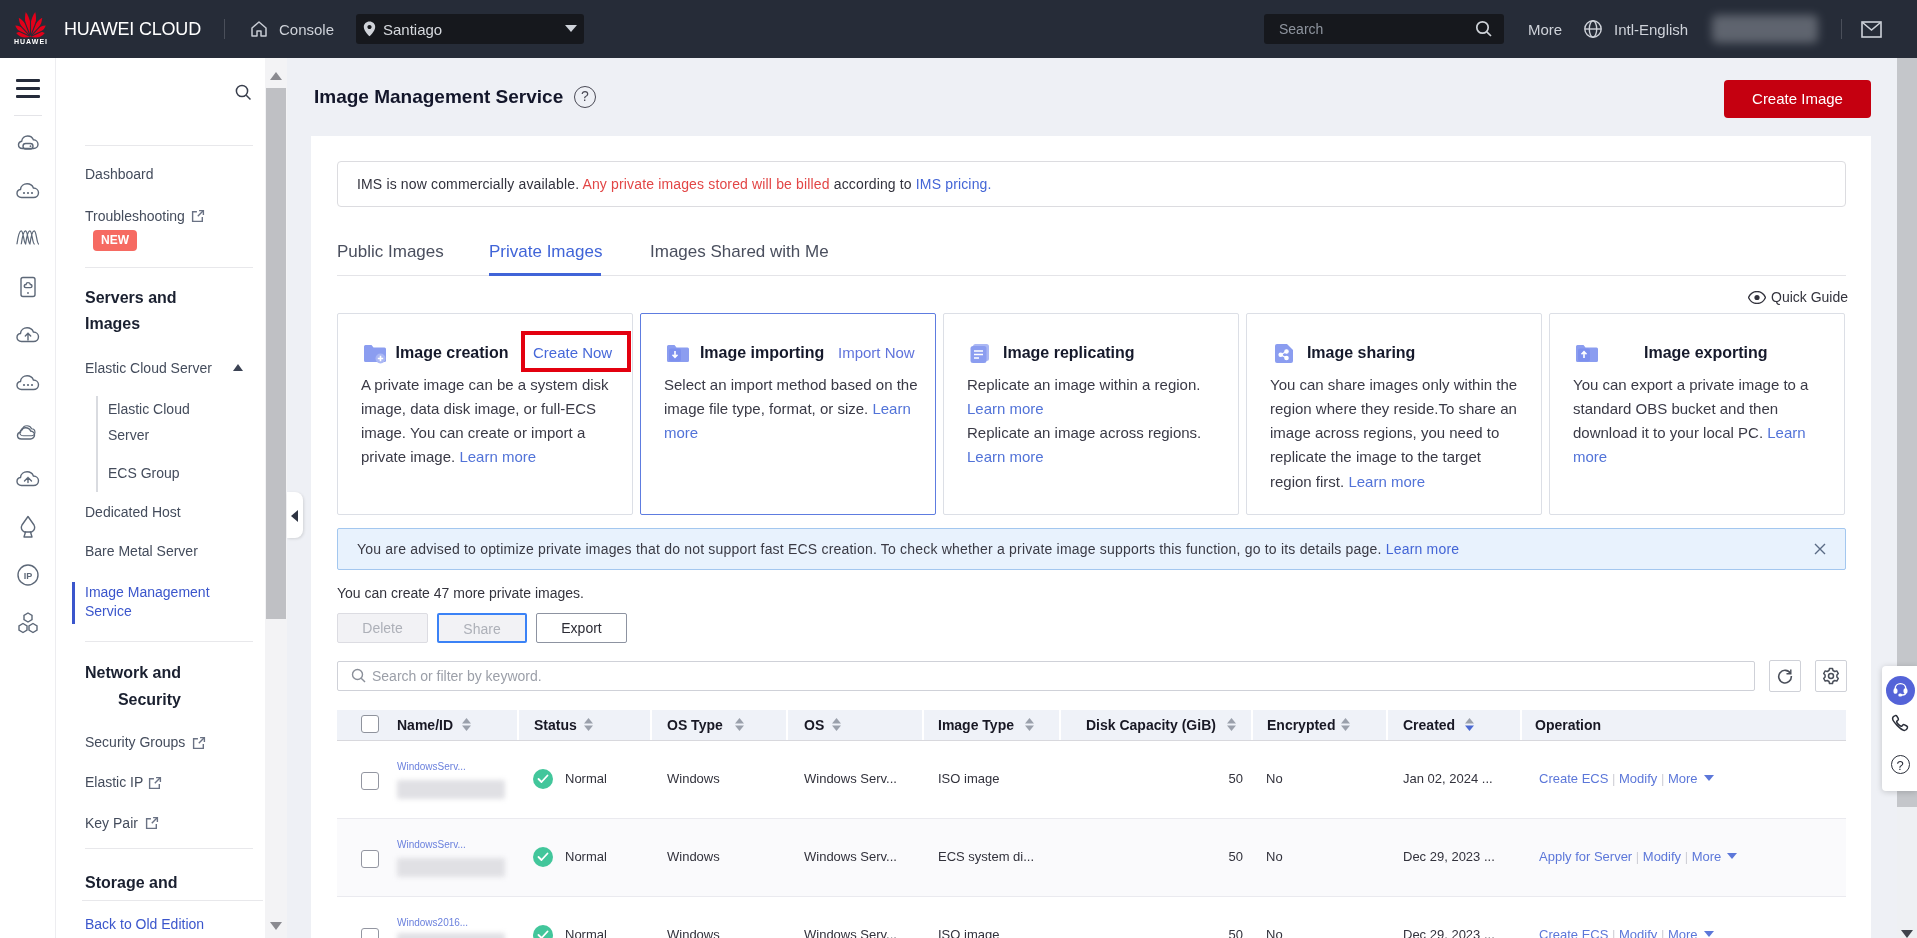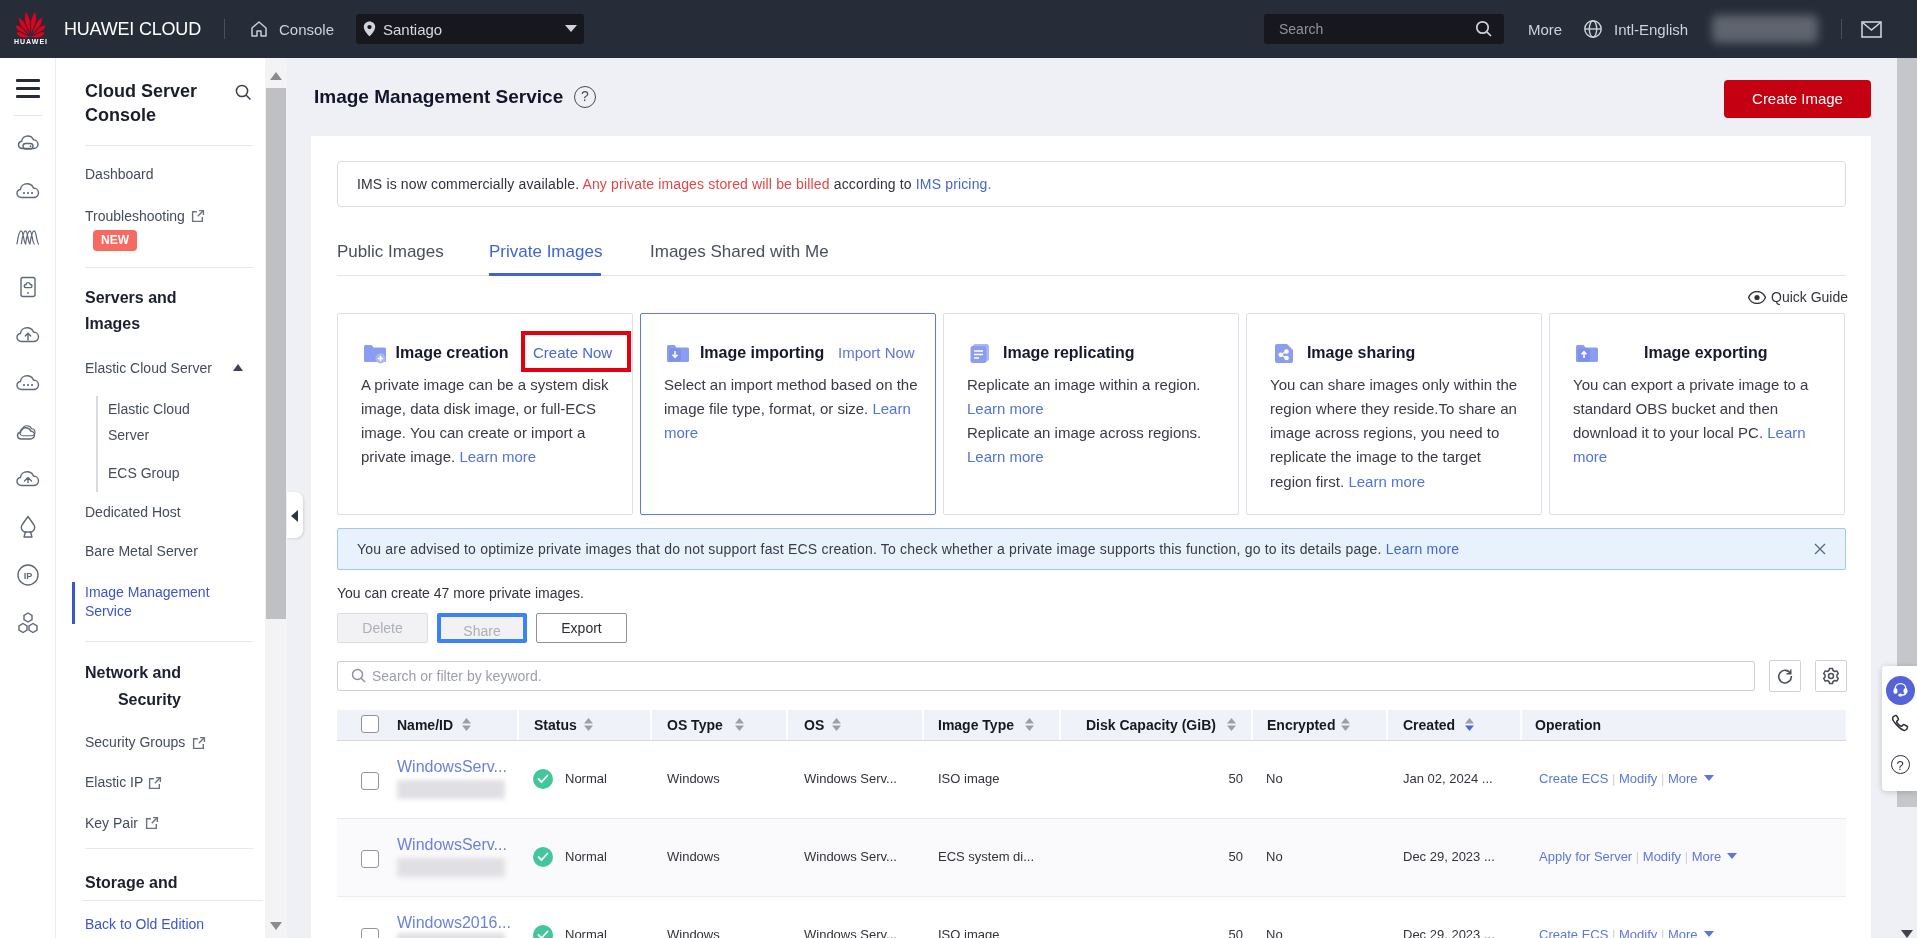--- a/index.html
+++ b/index.html
@@ -35,21 +35,21 @@
   .blk2 { color:#4365d6; }
 
   
   .th { position:absolute; top:574px; height:30px; background:#eff2f8; }
   .thx { position:absolute; font-size:14px; font-weight:bold; color:#181824; line-height:14px; top:582px; white-space:nowrap;text-align:center; }
   .cell { position:absolute; font-size:13px; color:#32323c; line-height:16px; white-space:nowrap; }
   .lnk { color:#5c77d9; }
   .sep { color:#cfcfd6; }
   .mcaret { display:inline-block; width:0; height:0; border-left:5px solid transparent; border-right:5px solid transparent; border-top:6px solid #5c77d9; margin-left:6px; vertical-align:2px; }
   .sort { position:absolute; width:9px; height:13px; }
-  .namelnk { position:absolute; font-size:16px; color:#6b81dd; line-height:15px; }
+  .namelnk { position:absolute; font-size:10px; color:#6b81dd; line-height:15px; }
   .idblur { position:absolute; width:108px; height:19px; border-radius:2px; background:#e0e0e4; filter:blur(2.5px); }
   .gc { position:absolute; width:20px; height:20px; border-radius:50%; background:#42c69b; }
   .gc svg { position:absolute; left:4px; top:5px; }
 
   
   #pagesb { position:absolute; left:1897px; top:58px; width:20px; height:880px; background:#eef0f3; z-index:40; }
   #pagesbthumb { position:absolute; left:0; top:0; width:20px; height:749px; background:#c4c6ca; }
 
   
   #float { position:absolute; left:1882px; top:666px; width:35px; height:125px; background:#fff; border-radius:4px 0 0 4px; box-shadow:0 1px 6px rgba(0,0,0,0.18); z-index:50; }
@@ -173,21 +173,20 @@
       <text x="13" y="16.7" text-anchor="middle" font-size="9" font-family="Liberation Sans" fill="#5d6878" stroke="none" font-weight="bold">IP</text>
     </svg>
     <svg class="railicon" style="top:552px;" viewBox="0 0 26 26" fill="none" stroke="#5d6878" stroke-width="1.4">
       <path d="M13 3 L17 5.3 V9.7 L13 12 L9 9.7 V5.3 Z"></path>
       <path d="M8 13.5 L12 15.8 V20.2 L8 22.5 L4 20.2 V15.8 Z"></path>
       <path d="M18 13.5 L22 15.8 V20.2 L18 22.5 L14 20.2 V15.8 Z"></path>
     </svg>
   </div>
 
   <div id="menu">
-    <div class="abs" style="left:29px;top:21px;width:150px;font-size:18px;font-weight:bold;color:#191e2b;line-height:24px;">Cloud Server Console</div>
     <svg class="abs" style="left:179px;top:26px;" width="17" height="17" viewBox="0 0 17 17" fill="none" stroke="#383e4c" stroke-width="1.5">
       <circle cx="7" cy="7" r="5.6"></circle>
         <path d="M11.2 11.2 L15.5 15.5"></path>
     </svg>
     <div class="dv" style="top:87px;"></div>
     <div class="mi" style="top:108px;">Dashboard</div>
     <div class="mi" style="top:150px;">Troubleshooting</div>
     <svg class="abs" style="left:135px;top:151px;" width="14" height="14" viewBox="0 0 13 13" fill="none" stroke="#6a7284" stroke-width="1.3">
       <path d="M10.5 7.5 V11.5 H1.5 V2.5 H5.5"></path>
         <path d="M7.5 1.5 H11.5 V5.5"></path>
@@ -316,21 +315,21 @@
 
     <div class="abs" style="left:26px;top:392px;width:1509px;height:42px;background:#e8f2fd;border:1px solid #a3c7ef;border-radius:2px;"></div>
     <div class="abs" style="left:46px;top:405px;font-size:14px;letter-spacing:0.2px;color:#3a3a44;line-height:16px;">You are advised to optimize private images that do not support fast ECS creation. To check whether a private image supports this function, go to its details page. <span class="blk2">Learn more</span></div>
     <svg class="abs" style="left:1503px;top:407px;" width="12" height="12" viewBox="0 0 12 12" stroke="#5a6b85" stroke-width="1.4">
         <path d="M1 1 L11 11 M11 1 L1 11"></path>
       </svg>
 
     <div class="abs" style="left:26px;top:449px;font-size:14px;color:#33333d;line-height:16px;">You can create 47 more private images.</div>
 
     <div class="abs" style="left:26px;top:477px;width:91px;height:30px;background:#f2f2f5;border:1px solid #dcdce2;border-radius:2px;color:#adb0b8;font-size:14px;line-height:28px;text-align:center;">Delete</div>
-    <div class="abs" style="left:126px;top:477px;width:90px;height:30px;background:#f2f2f5;border:4px solid #3b82f6;border-radius:2px;color:#adb0b8;font-size:14px;line-height:28px;text-align:center;">Share</div>
+    <div class="abs" style="left:126px;top:477px;width:90px;height:30px;background:#f2f2f5;border:2px solid #3b82f6;border-radius:2px;color:#adb0b8;font-size:14px;line-height:28px;text-align:center;">Share</div>
     <div class="abs" style="left:225px;top:477px;width:91px;height:30px;background:#fff;border:1px solid #8d93a1;border-radius:2px;color:#2c2c35;font-size:14px;line-height:28px;text-align:center;">Export</div>
 
     <div class="abs" style="left:26px;top:525px;width:1418px;height:30px;background:#fff;border:1px solid #cfd1d8;border-radius:2px;"></div>
     <svg class="abs" style="left:40px;top:532px;" width="16" height="16" viewBox="0 0 16 16" fill="none" stroke="#8a8f99" stroke-width="1.4">
       <circle cx="6.5" cy="6.5" r="5"></circle>
         <path d="M10.2 10.2 L14 14"></path>
     </svg>
     <div class="abs" style="left:61px;top:533px;font-size:14px;color:#9b9fa8;line-height:15px;">Search or filter by keyword.</div>
     <div class="abs" style="left:1458px;top:524px;width:32px;height:32px;background:#fff;border:1px solid #cfd1d8;border-radius:2px;"></div>
     <svg class="abs" style="left:1466px;top:532px;" width="16" height="16" viewBox="0 0 16 16" fill="none" stroke="#4a4f5a" stroke-width="1.6">

